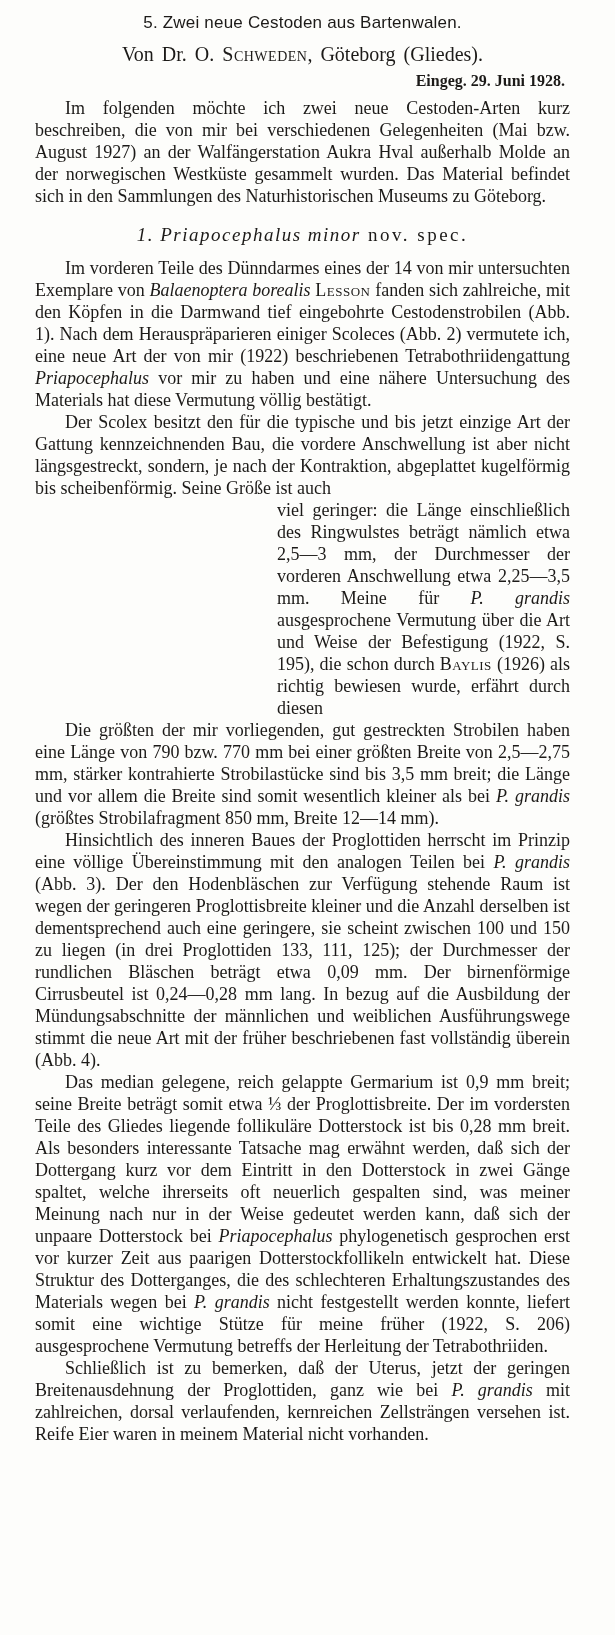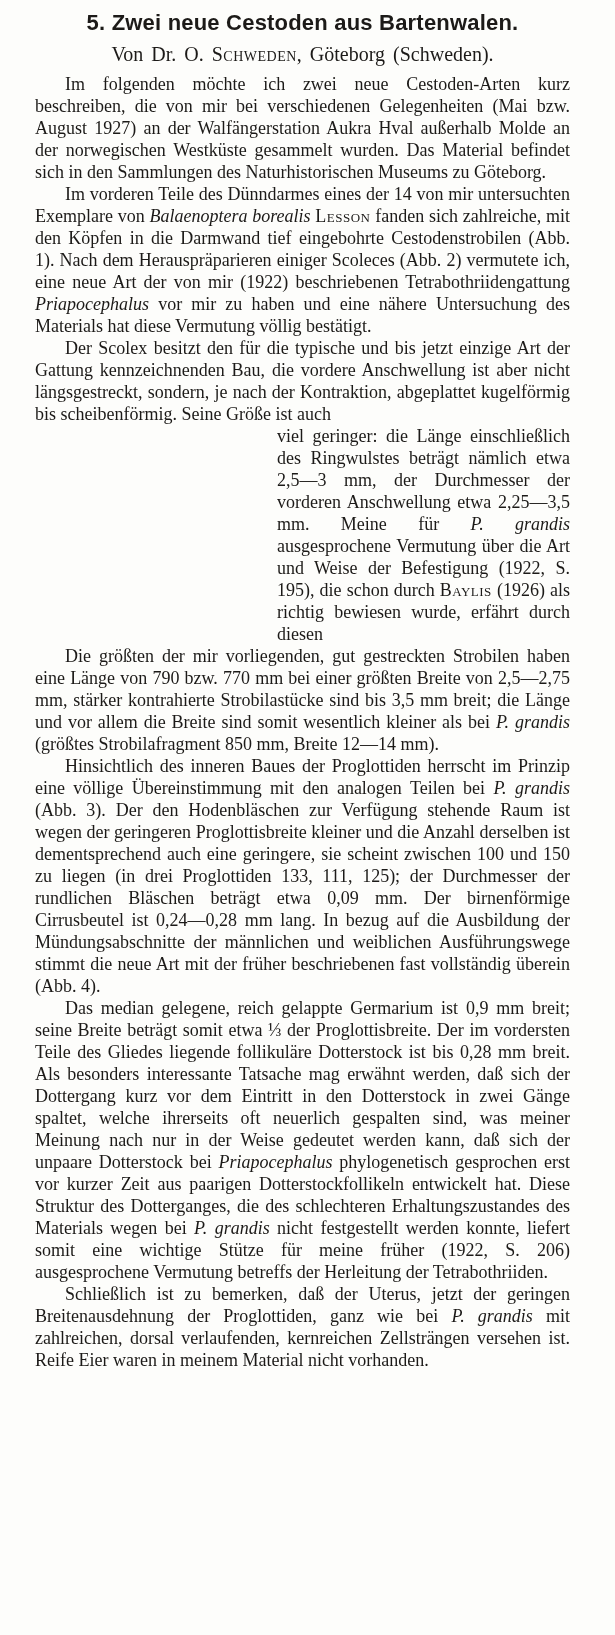--- a/index.html
+++ b/index.html
@@ -13,22 +13,22 @@
     height: 1635px;
     box-sizing: border-box;
     padding: 8px 45px 0 35px;
     background: #fdfdfb;
     color: #1c1a18;
     font-family: "Liberation Serif", "DejaVu Serif", serif;
     overflow: hidden;
   }
   .title {
     font-family: "Liberation Sans", "DejaVu Sans", sans-serif;
-    font-weight: bold;
-    font-size: 22px;
+    font-weight: normal;
+    font-size: 17px;
     line-height: 21px;
     text-align: center;
     margin-top: 4px;
     letter-spacing: 0.2px;
   }
   .byline {
     font-size: 20px;
     line-height: 24px;
     text-align: center;
     margin-top: 9px;
@@ -77,26 +77,28 @@
   }
   .wrap-row p.narrow { flex: 1 1 auto; font-family: Liberation Serif, serif; }
 </style>
 </head>
 <body>
 
 <div class="page">
 
   <div class="title">5. Zwei neue Cestoden aus Bartenwalen.</div>
 
-  <div class="byline"><span>Von Dr. O. </span><span class="sc">Schweden</span><span>, Göteborg (Schweden).</span></div>
+  <div class="byline"><span>Von Dr. O. </span><span class="sc">Schweden</span><span>, Göteborg (Gliedes).</span></div>
 
 
+  <div class="received">Eingeg. 29. Juni 1928.</div>
 
   <p class="body indent first"><span>Im folgenden möchte ich zwei neue Cestoden-Arten kurz beschreiben, die von mir bei verschiedenen Gelegenheiten (Mai bzw. August 1927) an der Walfängerstation Aukra Hval außerhalb Molde an der norwegischen Westküste gesammelt wurden. Das Material befindet sich in den Sammlungen des Naturhistorischen Museums zu Göteborg.</span></p>
 
+  <h2 class="heading"><span class="sp-it">1. </span><span class="sp-it">Priapocephalus minor</span><span class="nov"> nov. spec.</span></h2>
 
   <p class="body indent"><span>Im vorderen Teile des Dünndarmes eines der 14 von mir untersuchten Exemplare von </span><span class="i">Balaenoptera borealis</span><span> </span><span class="sc">Lesson</span><span> fanden sich zahlreiche, mit den Köpfen in die Darmwand tief eingebohrte Cestodenstrobilen (Abb. 1). Nach dem Herauspräparieren einiger Scoleces (Abb. 2) vermutete ich, eine neue Art der von mir (1922) beschriebenen Tetrabothriidengattung </span><span class="i">Priapocephalus</span><span> vor mir zu haben und eine nähere Untersuchung des Materials hat diese Vermutung völlig bestätigt.</span></p>
 
   <p class="body indent"><span>Der Scolex besitzt den für die typische und bis jetzt einzige Art der Gattung kennzeichnenden Bau, die vordere Anschwellung ist aber nicht längsgestreckt, sondern, je nach der Kontraktion, abgeplattet kugelförmig bis scheibenförmig. Seine Größe ist auch</span></p>
 
   <div class="wrap-row">
     <div class="figure-space"></div>
     <p class="body narrow"><span>viel geringer: die Länge einschließlich des Ringwulstes beträgt nämlich etwa 2,5—3 mm, der Durchmesser der vorderen Anschwellung etwa 2,25—3,5 mm. Meine für </span><span class="i">P. grandis</span><span> ausgesprochene Vermutung über die Art und Weise der Befestigung (1922, S. 195), die schon durch </span><span class="sc">Baylis</span><span> (1926) als richtig bewiesen wurde, erfährt durch diesen</span></p>
   </div>
 

